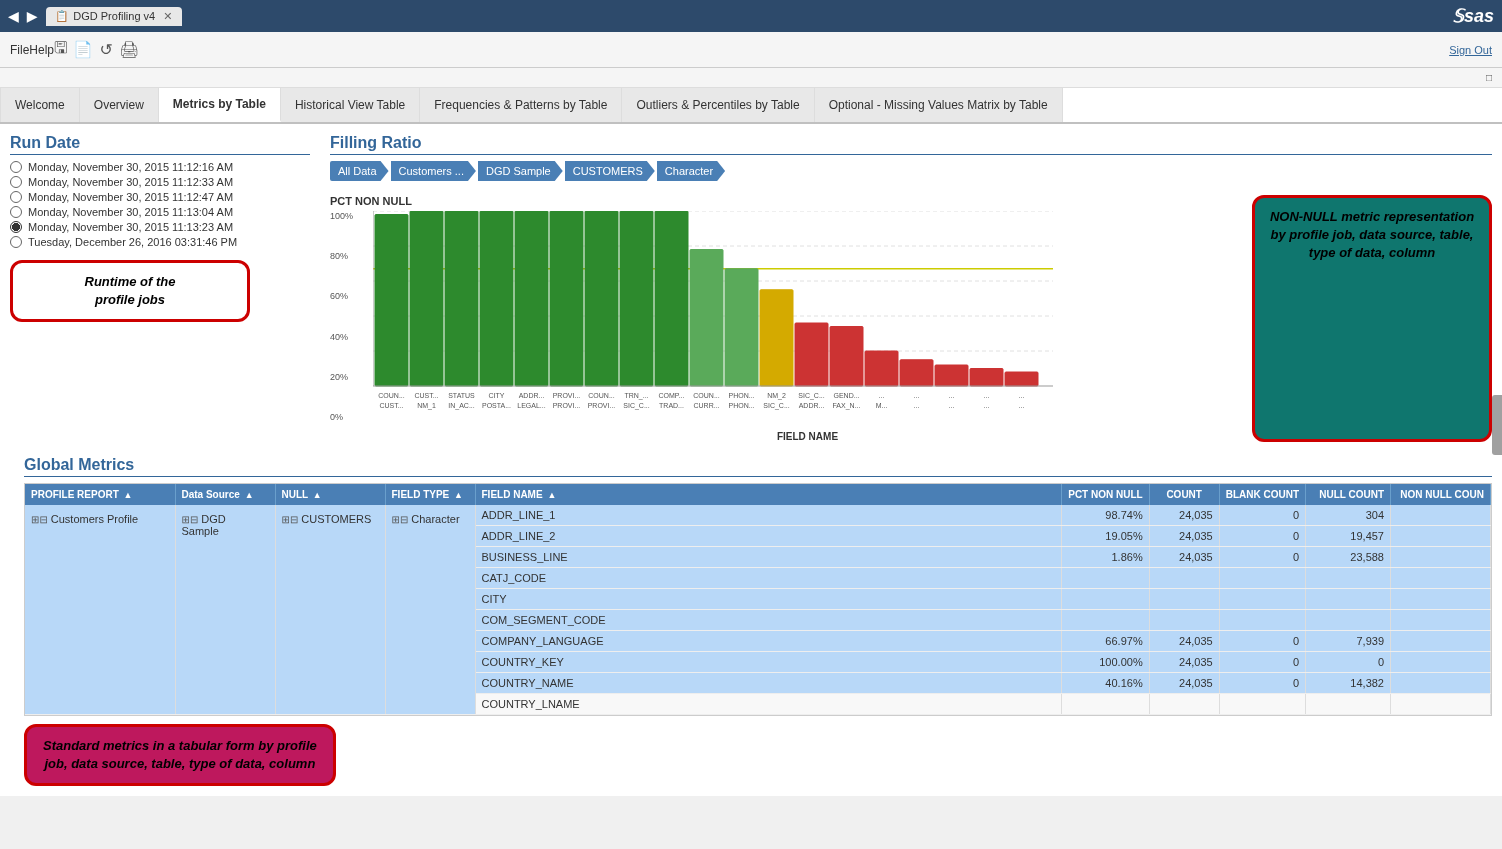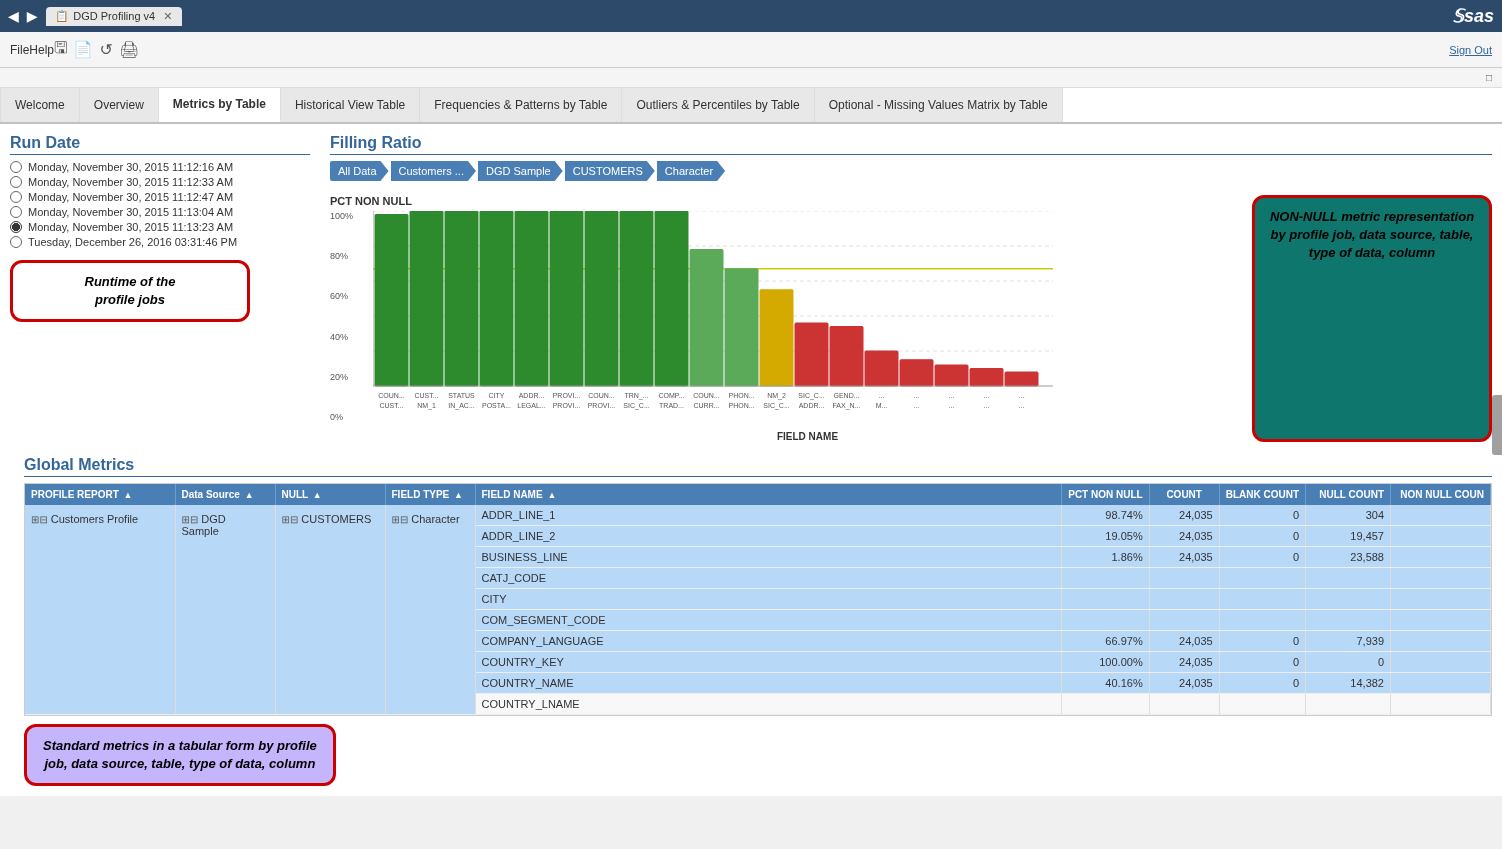--- a/index.html
+++ b/index.html
@@ -157,21 +157,21 @@
     .expand-icon { font-size: 10px; color: #555; margin-right: 3px; }
 
     .table-callout {
       border: 3px solid #cc0000;
       border-radius: 12px;
       padding: 10px 16px;
       font-size: 13px;
       font-weight: bold;
       font-style: italic;
       color: #000;
-      background: #c4b5fd;
+      background: #be185d;
       text-align: center;
       line-height: 1.4;
       display: inline-block;
     }
     .table-container { position: relative; }
 
     .col-profile-report { width: 150px; }
     .col-data-source { width: 100px; }
     .col-table { width: 110px; }
     .col-field-type { width: 90px; }

